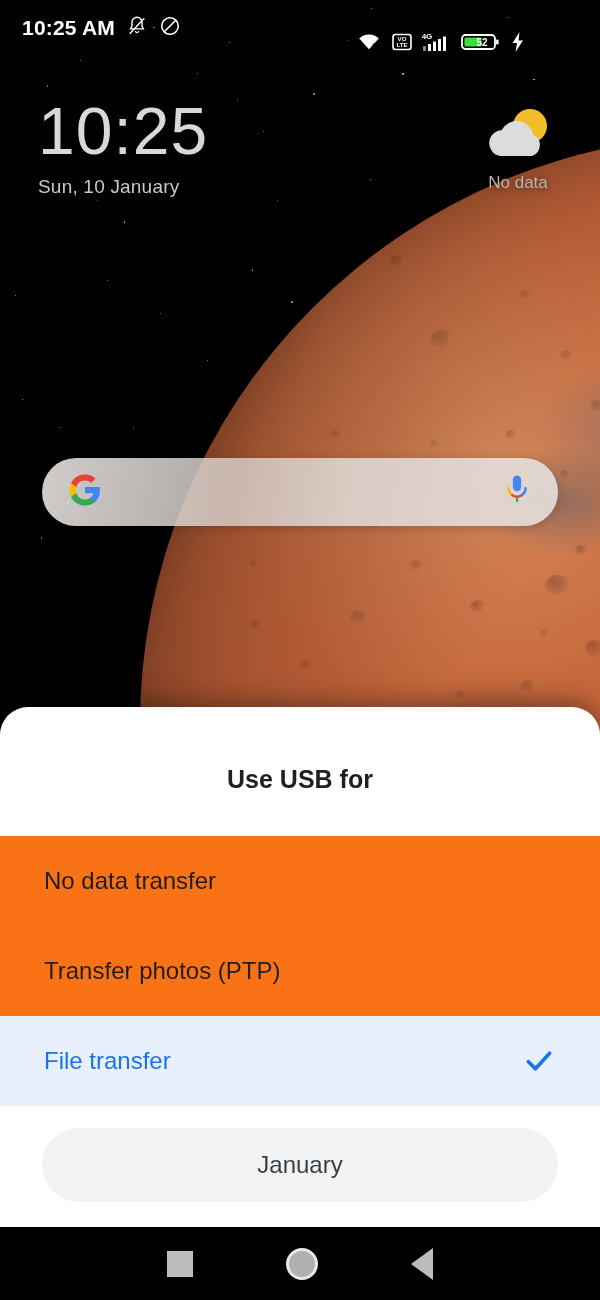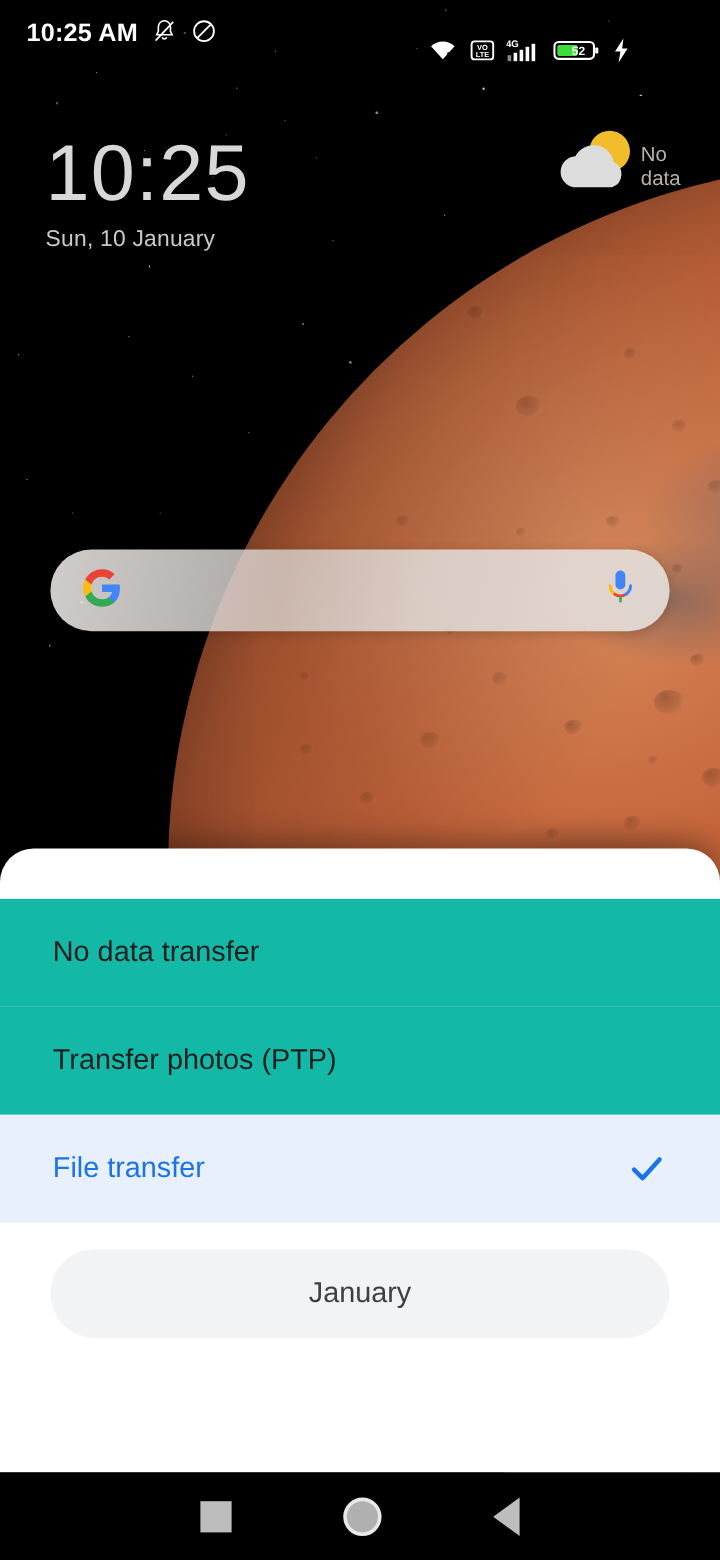--- a/index.html
+++ b/index.html
@@ -50,34 +50,34 @@
   .statusbar {
     position:absolute; top:0; left:0; width:548px; height:56px;
     display:flex; align-items:center; justify-content:space-between;
     padding:0 22px; z-index:40;
   }
   .sb-left { display:flex; align-items:center; gap:11px; }
   .sb-right { display:flex; align-items:center; gap:9px;margin-top:32px; }
   .sb-time { color:#fff; font-size:21px; font-weight:700; letter-spacing:.2px; }
 
   
-  .clockwidget { position:absolute; left:38px; top:111px; z-index:30; }
+  .clockwidget { position:absolute; left:38px; top:98px; z-index:30; }
   .clock-time {
     color:#d8d8d8; font-size:66px; font-weight:300; line-height:1;
     letter-spacing:1px; text-shadow:0 2px 10px rgba(0,0,0,.6);
   }
   .clock-date {
     color:#c9c9c9; font-size:19px; font-weight:400; margin-top:12px;
     letter-spacing:.2px; text-shadow:0 1px 6px rgba(0,0,0,.6);
   }
 
   
   .weatherwidget {
     position:absolute; right:22px; top:104px; z-index:30;
-    display:flex; flex-direction:row; align-items:center; width:120px;
+    display:flex; flex-direction:column; align-items:center; width:120px;
   }
   .weather-text {
     color:#b9b2ad; font-size:17px; margin-top:3px;
     text-shadow:0 1px 6px rgba(0,0,0,.5);
   }
 
   
   .searchbar {
     position:absolute; left:42px; top:458px; width:516px; height:68px;
     border-radius:34px; z-index:30;
@@ -94,21 +94,21 @@
     box-shadow:0 -6px 24px rgba(0,0,0,.35);
     display:flex; flex-direction:column;
   }
   .sheet-title {
     text-align:center; color:#1f1f1f; font-size:25px; font-weight:700;
     padding:58px 20px 0;
   }
   .options { margin-top:42px; }
   .option {
     height:90px; display:flex; align-items:center; justify-content:space-between;
-    padding:0 44px; font-size:24px; color:#1f1f1f; background:#14b8a6;
+    padding:0 44px; font-size:24px; color:#1f1f1f; background:#f97316;
   }
   .option.selected { background:#e8f0fe; color:#1a73e8; font-weight:500; }
   .cancel-wrap { padding:22px 42px 0; }
   .cancel-btn {
     width:100%; height:74px; border-radius:37px; background:#f1f3f4;
     display:flex; align-items:center; justify-content:center;
     color:#3c4043; font-size:24px; border:none; cursor:pointer;
     font-family:"Liberation Sans", sans-serif;
   }
 
@@ -286,20 +286,21 @@
         <rect x="8.6" y="2" width="6.8" height="13" rx="3.4" fill="#4285F4"></rect>
         <path d="M5 12.5 a7 7 0 0 0 3.2 5.8" fill="none" stroke="#FBBC05" stroke-width="2.1" stroke-linecap="round"></path>
         <path d="M8.2 18.3 a7 7 0 0 0 7.6 0" fill="none" stroke="#EA4335" stroke-width="2.1" stroke-linecap="round"></path>
         <path d="M15.8 18.3 a7 7 0 0 0 3.2 -5.8" fill="none" stroke="#4285F4" stroke-width="2.1" stroke-linecap="round"></path>
         <rect x="11.2" y="19.4" width="1.7" height="4.4" fill="#34A853"></rect>
       </svg>
     </span>
   </div>
 
   <div class="sheet">
+    <div class="sheet-title">Use USB for</div>
 
     <div class="options" id="options-list">
         <div class="option">
           <span>No data transfer</span>
         </div>
         <div class="option">
           <span>Transfer photos (PTP)</span>
         </div>
         <div class="option selected">
           <span>File transfer</span>

